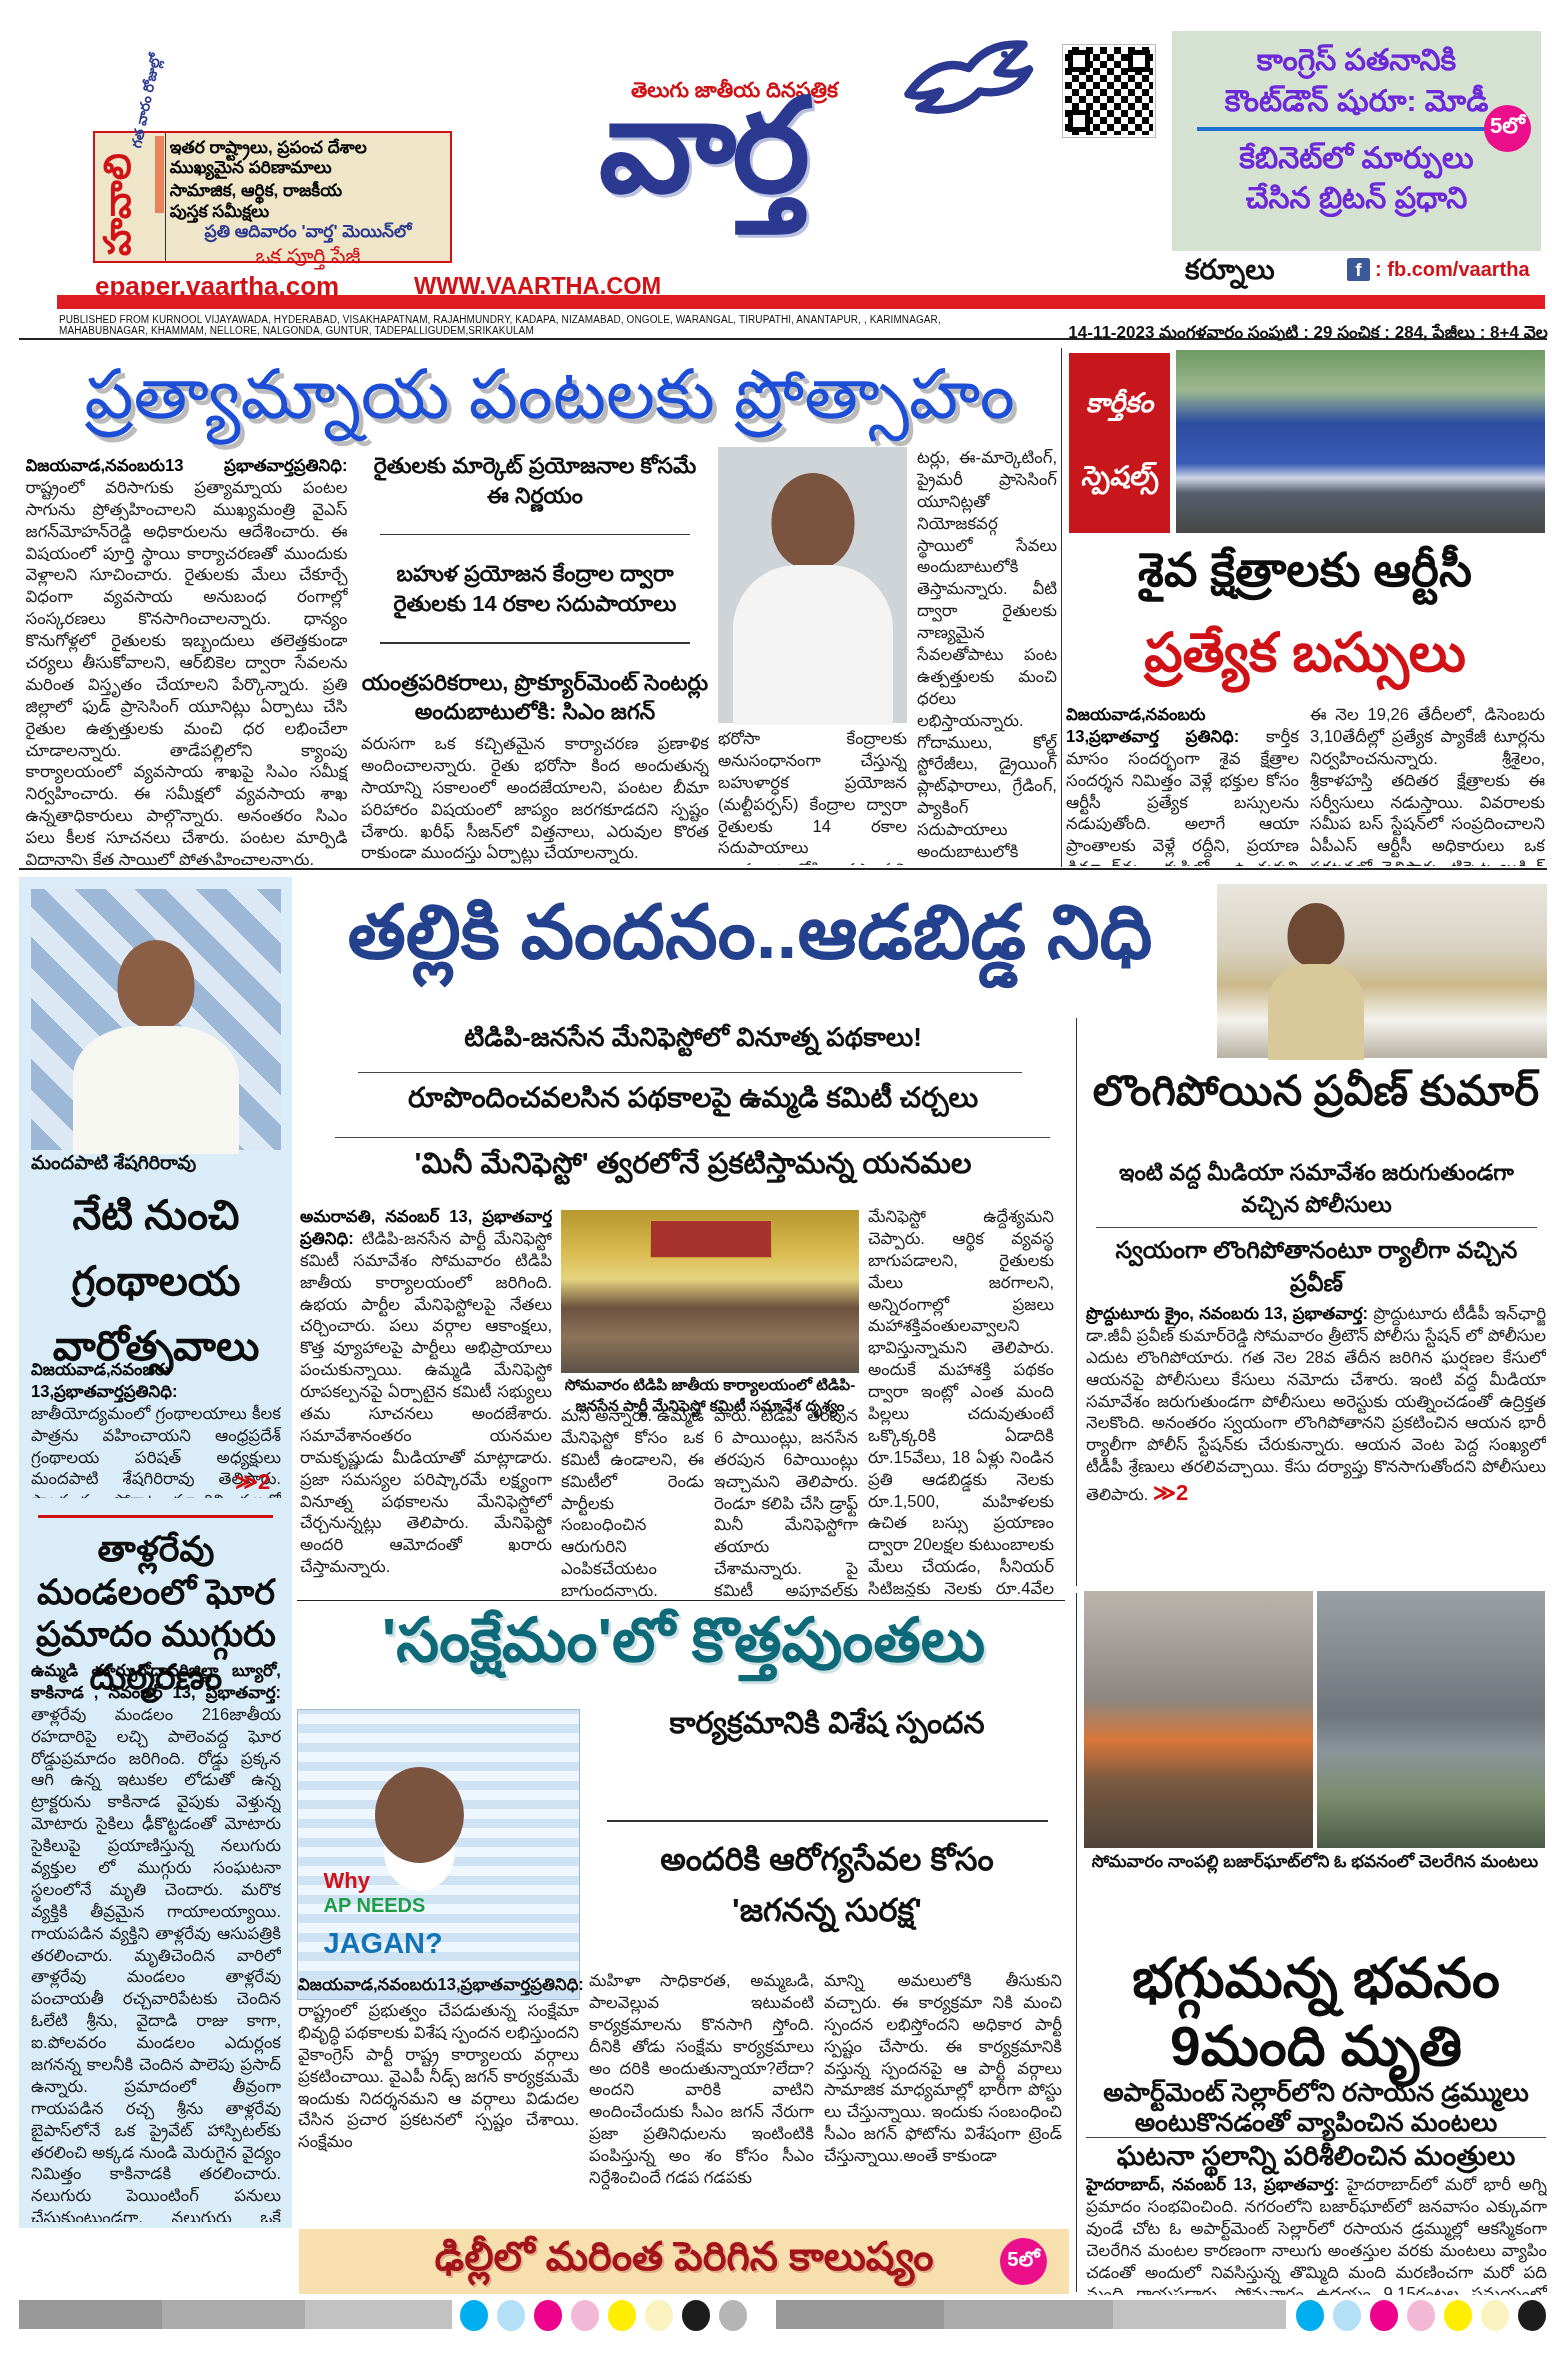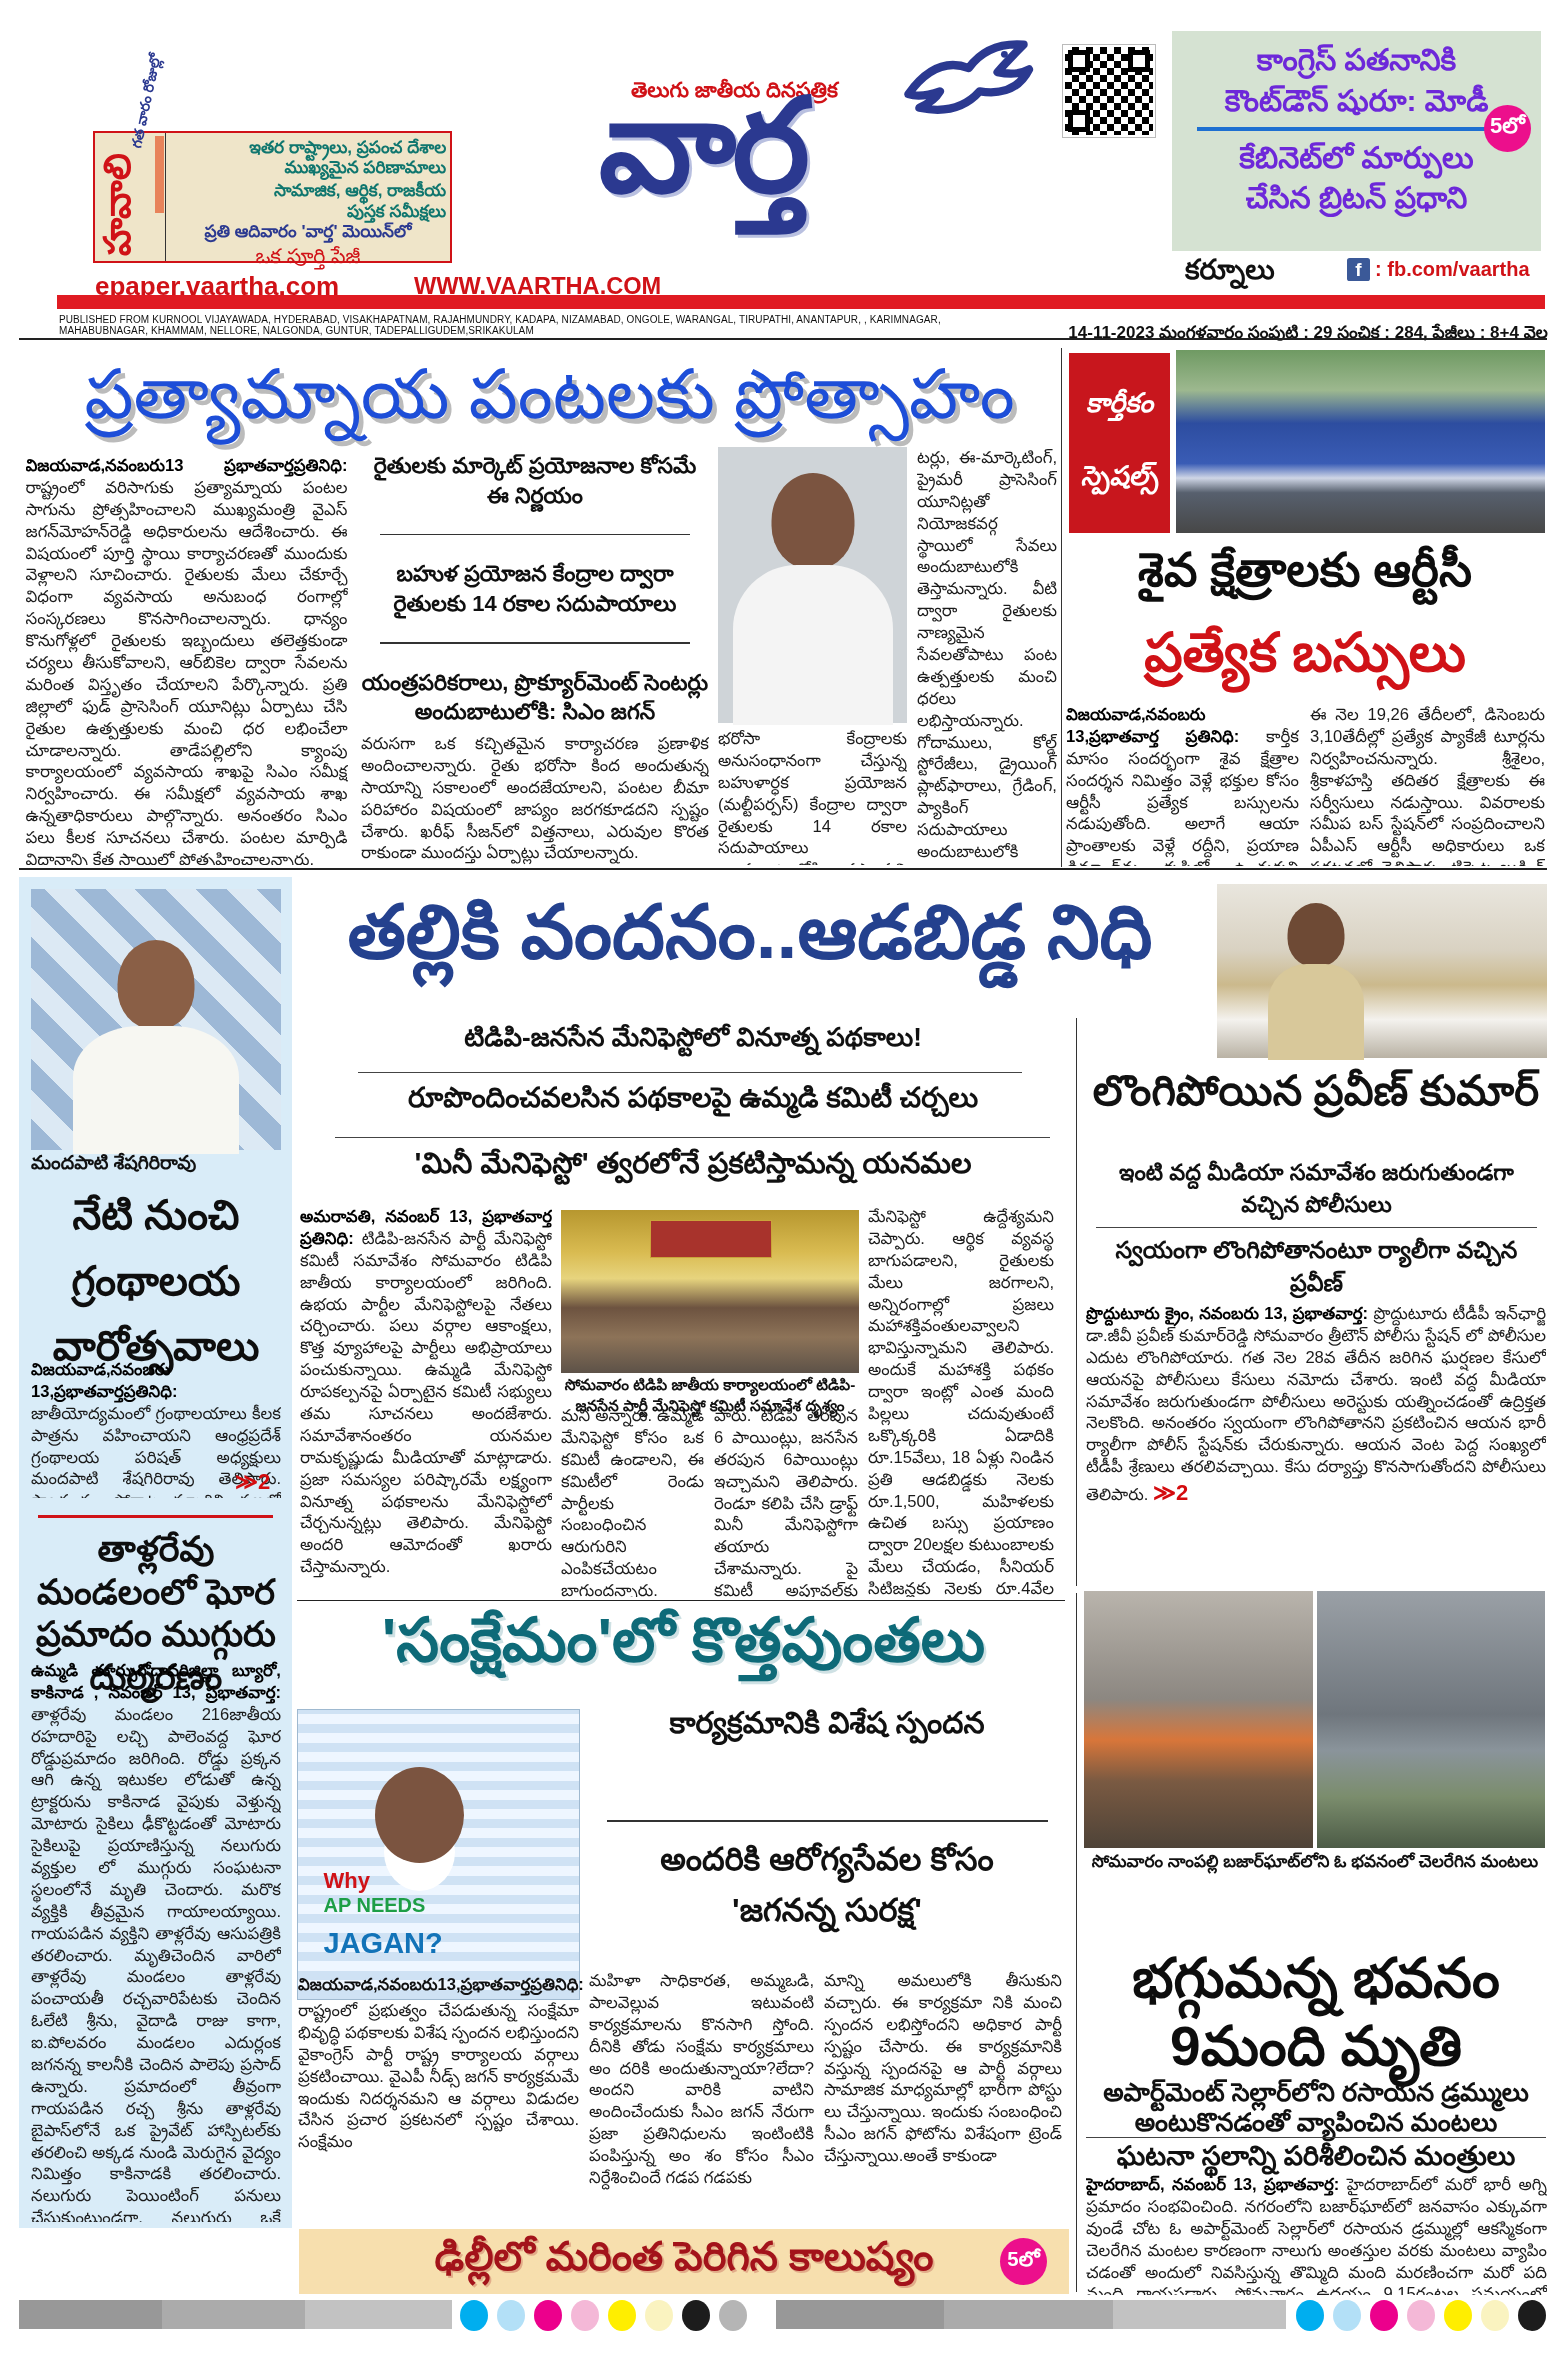--- a/index.html
+++ b/index.html
@@ -13,21 +13,21 @@
   .rule-h{background:#222;}
   .rule-red{background:#d01217;}
 
   
   #promoBox{left:93px;top:131px;width:355px;height:128px;border:2.6px solid #d01217;background:#efe5c9;display:flex;}
   #promoVert{width:70px;position:relative;border-right:1.9px solid #333;}
   #promoVertTitle{position:absolute;left:-24px;top:46px;transform:rotate(-90deg);color:#d01217;font-size:37px;font-weight:bold;white-space:nowrap;}
   #promoVertSide{position:absolute;left:33px;top:12.8px;transform:rotate(-78deg);transform-origin:left top;color:#2b3990;font-size:14px;font-weight:bold;white-space:nowrap;}
   #promoStrip{position:absolute;right:1.3px;top:2.6px;width:9px;height:77px;background:#e8835a;}
   #promoTexts{flex:1;padding:5.1px 3.8px;display:flex;flex-direction:column;justify-content:space-between;}
-  .promo-green{color:#0f766e;font-size:17px;font-weight:bold;text-align:right;line-height:1.2;}
+  .promo-green{color:#000000;font-size:17px;font-weight:bold;text-align:left;line-height:1.2;}
   #promoDivider{height:1.9px;background:#cf9cb0;width:60%;margin:1.3px auto;}
   #promoBlue{color:#2b3990;font-size:17px;font-weight:bold;text-align:center;}
   #promoRed{color:#d01217;font-size:20.4px;font-weight:normal;text-align:center;}
 
   #tagline{left:562px;top:78px;width:345px;color:#d01217;font-size:21px;font-weight:bold;text-align:center;}
   #logoText{left:492px;top:80px;width:421px;color:#2b3990;font-size:131px;font-weight:bold;text-align:center;line-height:1;letter-spacing:-3.8px;text-shadow:2.6px 2.6px 0 #b9c0e0;}
   #dove{left:894px;top:31px;width:144px;height:96px;}
 
   #qr{left:1063px;top:45px;width:88px;height:88px;background:
       repeating-conic-gradient(#000 0% 25%, #fff 0% 50%);background-size:14px 14px;border:2.6px solid #fff;outline:0.6px solid #bbb;}

